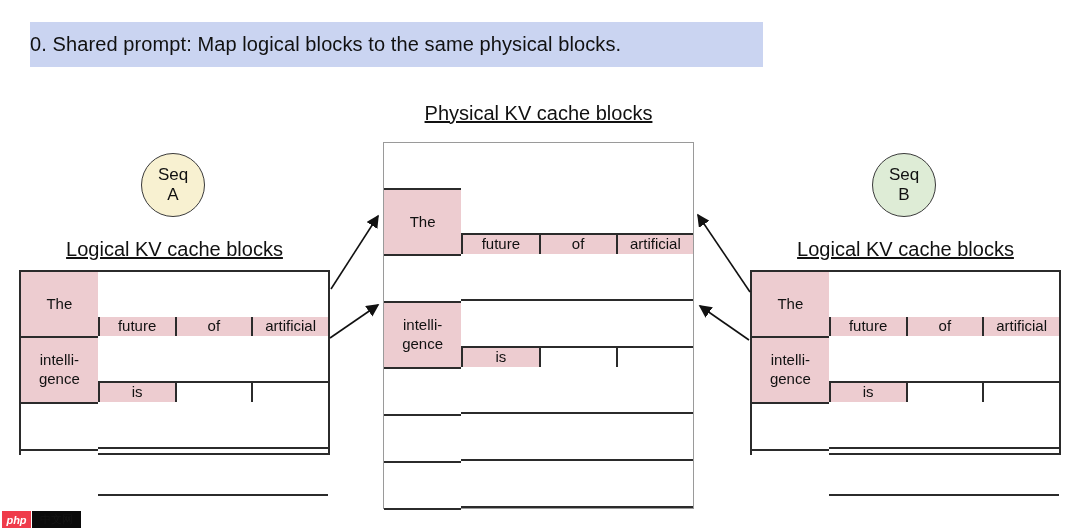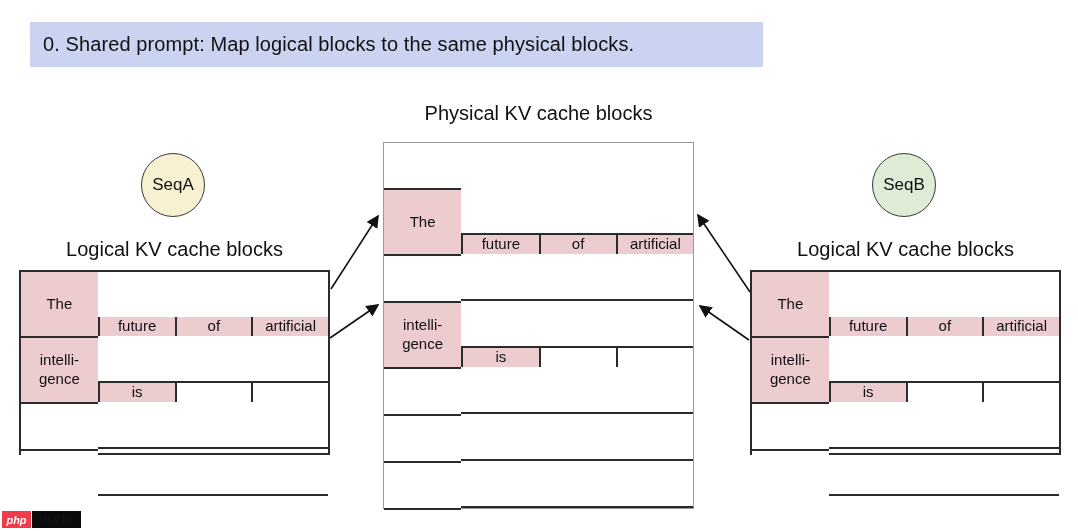--- a/index.html
+++ b/index.html
@@ -21,41 +21,41 @@
     font-family:"Liberation Sans", sans-serif;
     color:#111;
   }
   .abs{position:absolute;}
 
   
   .title-bar{
     left:30px;top:22px;width:733px;height:45px;
     background:var(--title-bg);
     display:flex;align-items:center;
-    padding-left:13px;
     font-size:20px;
     letter-spacing:.1px;
   }
 
   
   .section-label{
     text-align:center;
     font-size:20px;
     white-space:nowrap;
+    text-decoration:underline;
   }
   .label-physical{left:383px;top:102px;width:311px;}
   .label-logical-a{left:19px;top:238px;width:311px;}
   .label-logical-b{left:750px;top:238px;width:311px;}
 
   
   .seq-circle{
     width:64px;height:64px;
     border-radius:50%;
     border:1.5px solid #3a3a3a;
-    display:flex;flex-direction:row;
+    display:flex;flex-direction:column;
     align-items:center;justify-content:center;
     font-size:17px;line-height:1.15;
     text-align:center;
   }
   .seq-a{left:141px;top:153px;background:var(--seq-a-fill);}
   .seq-b{left:872px;top:153px;background:var(--seq-b-fill);}
 
   
   .kv-table{
     display:grid;

